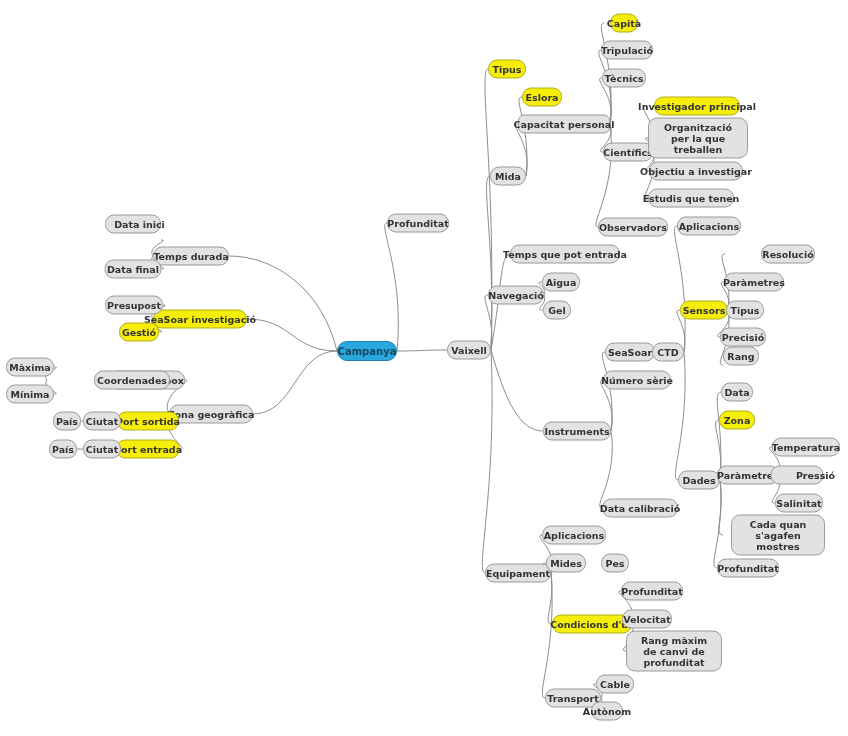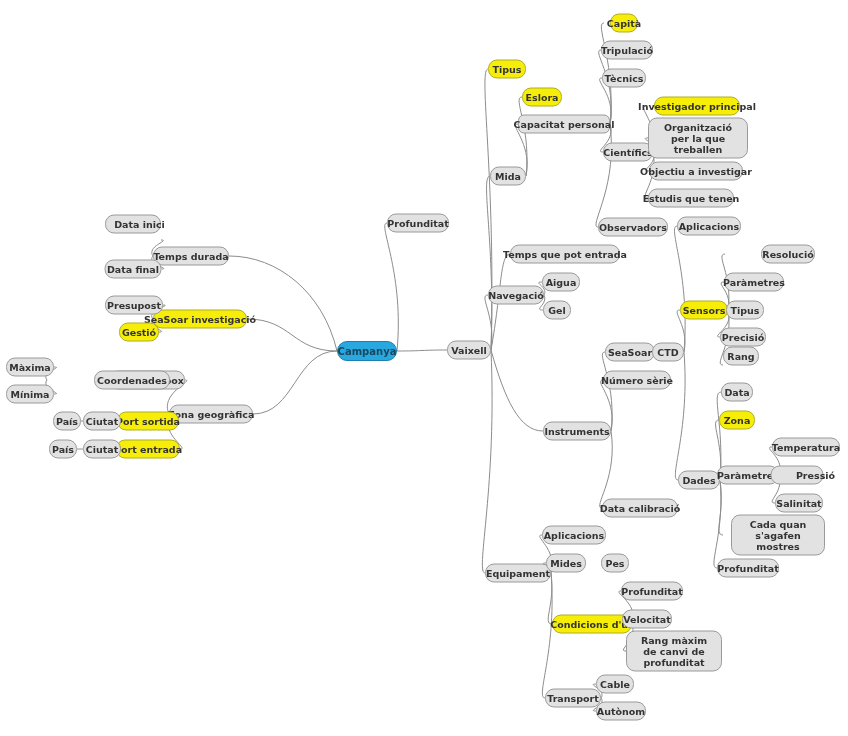--- a/index.html
+++ b/index.html
@@ -164,15 +164,15 @@
       <div class="node" style="left: 518px; top: 573px; width: 66px; min-height: 18px;">Equipament</div>
       <div class="node" style="left: 574px; top: 535px; width: 64px; min-height: 18px;">Aplicacions</div>
       <div class="node" style="left: 566px; top: 563px; width: 40px; min-height: 18px;">Mides</div>
       <div class="node" style="left: 599px; top: 563px; width: 28px; min-height: 18px; margin-left: 16px;">Pes</div>
       <div class="node yellow" style="left: 592px; top: 624px; width: 80px; min-height: 18px;">Condicions d'us</div>
       <div class="node" style="left: 652px; top: 591px; width: 62px; min-height: 18px;">Profunditat</div>
       <div class="node" style="left: 647px; top: 619px; width: 50px; min-height: 18px;">Velocitat</div>
       <div class="node wrap" style="left: 674px; top: 651px; width: 96px; min-height: 30px;">Rang màxim de canvi de profunditat</div>
       <div class="node" style="left: 573px; top: 698px; width: 56px; min-height: 18px;">Transport</div>
       <div class="node" style="left: 615px; top: 684px; width: 38px; min-height: 18px;">Cable</div>
-      <div class="node" style="left: 621px; top: 711px; width: 50px; min-height: 18px;">Autònom</div>
+      <div class="node" style="left: 607px; top: 711px; width: 32px; min-height: 18px;">Autònom</div>
     </div>
 </div>
 
 </body></html>

